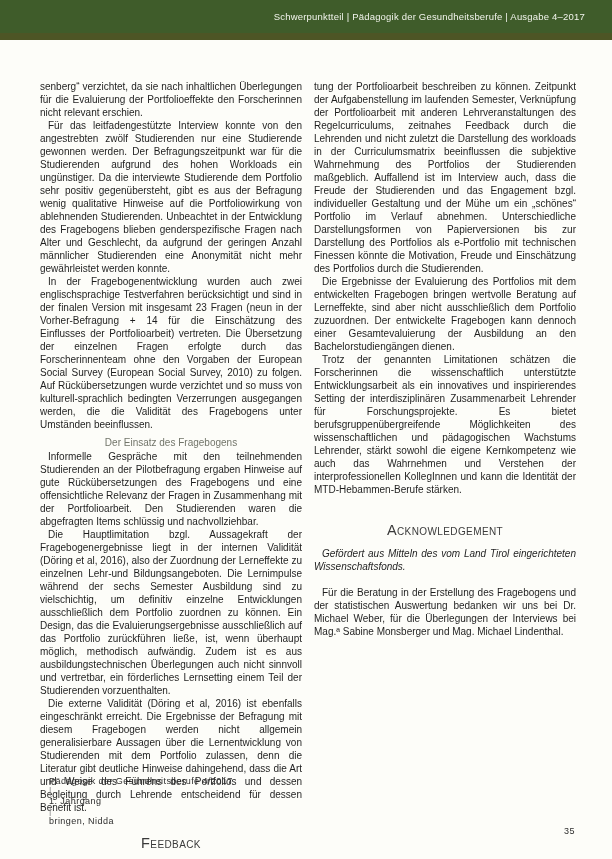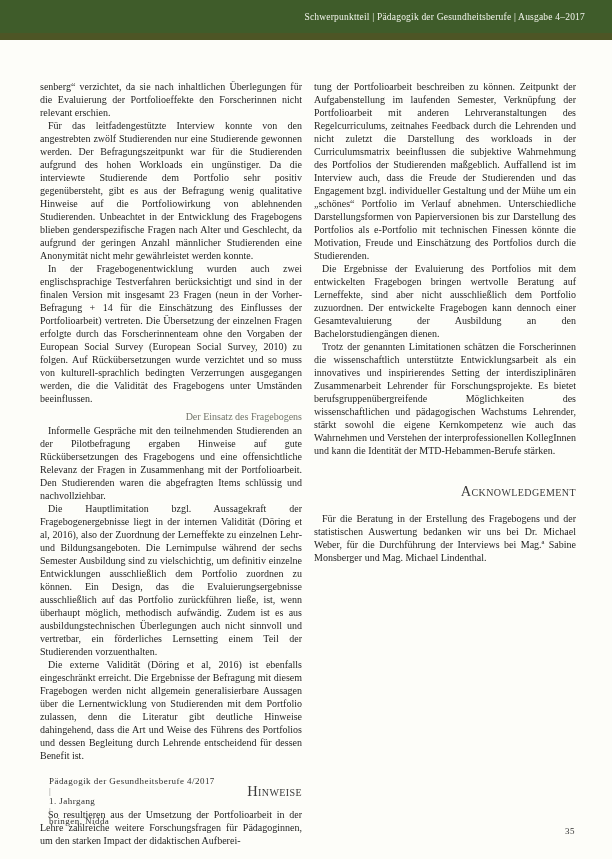--- a/index.html
+++ b/index.html
@@ -1,19 +1,19 @@
 <!DOCTYPE html>
 <html><head>
 <meta charset="utf-8">
 <style>
   html,body { margin:0; padding:0; background:#ffffff; }
   .page {
     position:relative; width:612px; height:859px; overflow:hidden;
     background:#fdfdf9;
-    font-family:Liberation Serif, serif;
+    font-family:Liberation Sans, sans-serif;
     -webkit-font-smoothing:antialiased;
   }
   .topbar {
     position:absolute; top:0; left:0; width:612px; height:33px;
     background:#3f5c2a;
   }
   .topbar-strip {
     position:absolute; top:33px; left:0; width:612px; height:7px;
     background:#4d5525;
   }
@@ -28,26 +28,26 @@
   }
   .col {
     width:262px; font-size:10px; line-height:13px; text-align:justify;
     color:#1e1e1e;
     hyphens:auto; -webkit-hyphens:auto;
   }
   .col p { margin:0; text-indent:8px; }
   .col p.cont { text-indent:0;margin-top:18px; }
   .subhead {
     margin-top:5px; margin-bottom:1px;
-    color:#72756a; font-size:10px; line-height:13px; text-align:right;
+    color:#72756a; font-size:10px; line-height:13px; text-align:center;
   }
   .sec-heading {
     font-variant:small-caps; font-weight:normal;
     font-size:14.5px; letter-spacing:0.4px; color:#3a3a3a;
-    margin:21px 0 9px 0; text-align:right; line-height:16px;
+    margin:21px 0 9px 0; text-align:center; line-height:16px;
   }
   .sec-heading.ack { margin-top:26px; }
   p.italic { font-style:italic; }
   p.gap-above { margin-top:13px; }
   .footer {
     position:absolute; left:40px; right:37px; bottom:23px;
     display:flex; align-items:baseline;
     font-size:9px; letter-spacing:0.45px; color:#2e2e2e;flex-direction:column;
   }
   .footer .sep { color:#8a8a8a; margin:0 9px; }
@@ -66,30 +66,31 @@
   <div class="content">
 
     <div class="col">
       <p class="cont">senberg“ verzichtet, da sie nach inhaltlichen Überlegungen für die Evaluierung der Portfolioeffekte den Forscherinnen nicht relevant erschien.</p>
       <p>Für das leitfadengestützte Interview konnte von den angestrebten zwölf Studierenden nur eine Studierende gewonnen werden. Der Befragungszeitpunkt war für die Studierenden aufgrund des hohen Workloads ein ungünstiger. Da die interviewte Studierende dem Portfolio sehr positiv gegenübersteht, gibt es aus der Befragung wenig qualitative Hinweise auf die Portfoliowirkung von ablehnenden Studierenden. Unbeachtet in der Entwicklung des Fragebogens blieben genderspezifische Fragen nach Alter und Geschlecht, da aufgrund der geringen Anzahl männlicher Studierenden eine Anonymität nicht mehr gewährleistet werden konnte.</p>
       <p>In der Fragebogenentwicklung wurden auch zwei englischsprachige Testverfahren berücksichtigt und sind in der finalen Version mit insgesamt 23 Fragen (neun in der Vorher-Befragung + 14 für die Einschätzung des Einflusses der Portfolioarbeit) vertreten. Die Übersetzung der einzelnen Fragen erfolgte durch das Forscherinnenteam ohne den Vorgaben der European Social Survey (European Social Survey, 2010) zu folgen. Auf Rückübersetzungen wurde verzichtet und so muss von kulturell-sprachlich bedingten Verzerrungen ausgegangen werden, die die Validität des Fragebogens unter Umständen beeinflussen.</p>
       <div class="subhead">Der Einsatz des Fragebogens</div>
       <p>Informelle Gespräche mit den teilnehmenden Studierenden an der Pilotbefragung ergaben Hinweise auf gute Rückübersetzungen des Fragebogens und eine offensichtliche Relevanz der Fragen in Zusammenhang mit der Portfolioarbeit. Den Studierenden waren die abgefragten Items schlüssig und nachvollziehbar.</p>
       <p>Die Hauptlimitation bzgl. Aussagekraft der Fragebogenergebnisse liegt in der internen Validität (Döring et al, 2016), also der Zuordnung der Lerneffekte zu einzelnen Lehr-und Bildungsangeboten. Die Lernimpulse während der sechs Semester Ausbildung sind zu vielschichtig, um definitiv einzelne Entwicklungen ausschließlich dem Portfolio zuordnen zu können. Ein Design, das die Evaluierungsergebnisse ausschließlich auf das Portfolio zurückführen ließe, ist, wenn überhaupt möglich, methodisch aufwändig. Zudem ist es aus ausbildungstechnischen Überlegungen auch nicht sinnvoll und vertretbar, ein förderliches Lernsetting einem Teil der Studierenden vorzuenthalten.</p>
       <p>Die externe Validität (Döring et al, 2016) ist ebenfalls eingeschränkt erreicht. Die Ergebnisse der Befragung mit diesem Fragebogen werden nicht allgemein generalisierbare Aussagen über die Lernentwicklung von Studierenden mit dem Portfolio zulassen, denn die Literatur gibt deutliche Hinweise dahingehend, dass die Art und Weise des Führens des Portfolios und dessen Begleitung durch Lehrende entscheidend für dessen Benefit ist.</p>
-      <h2 class="sec-heading">Hinweise</h2>
+      <h2 class="sec-heading">Feedback</h2>
       <p>So resultieren aus der Umsetzung der Portfolioarbeit in der Lehre zahlreiche weitere Forschungsfragen für Pädagoginnen, um den starken Impact der didaktischen Aufberei-</p>
     </div>
 
     <div class="col">
       <p class="cont">tung der Portfolioarbeit beschreiben zu können. Zeitpunkt der Aufgabenstellung im laufenden Semester, Verknüpfung der Portfolioarbeit mit anderen Lehrveranstaltungen des Regelcurriculums, zeitnahes Feedback durch die Lehrenden und nicht zuletzt die Darstellung des workloads in der Curriculumsmatrix beeinflussen die subjektive Wahrnehmung des Portfolios der Studierenden maßgeblich. Auffallend ist im Interview auch, dass die Freude der Studierenden und das Engagement bzgl. individueller Gestaltung und der Mühe um ein „schönes“ Portfolio im Verlauf abnehmen. Unterschiedliche Darstellungsformen von Papierversionen bis zur Darstellung des Portfolios als e-Portfolio mit technischen Finessen könnte die Motivation, Freude und Einschätzung des Portfolios durch die Studierenden.</p>
       <p>Die Ergebnisse der Evaluierung des Portfolios mit dem entwickelten Fragebogen bringen wertvolle Beratung auf Lerneffekte, sind aber nicht ausschließlich dem Portfolio zuzuordnen. Der entwickelte Fragebogen kann dennoch einer Gesamtevaluierung der Ausbildung an den Bachelorstudiengängen dienen.</p>
       <p>Trotz der genannten Limitationen schätzen die Forscherinnen die wissenschaftlich unterstützte Entwicklungsarbeit als ein innovatives und inspirierendes Setting der interdisziplinären Zusammenarbeit Lehrender für Forschungsprojekte. Es bietet berufsgruppenübergreifende Möglichkeiten des wissenschaftlichen und pädagogischen Wachstums Lehrender, stärkt sowohl die eigene Kernkompetenz wie auch das Wahrnehmen und Verstehen der interprofessionellen KollegInnen und kann die Identität der MTD-Hebammen-Berufe stärken.</p>
       <h2 class="sec-heading ack">Acknowledgement</h2>
-      <p class="gap-above">Für die Beratung in der Erstellung des Fragebogens und der statistischen Auswertung bedanken wir uns bei Dr. Michael Weber, für die Durchführung der Interviews bei Mag.ª Sabine Monsberger und Mag. Michael Lindenthal.</p>
+      <p class="italic">Gefördert aus Mitteln des vom Land Tirol eingerichteten Wissenschaftsfonds.</p>
+      <p class="gap-above">Für die Beratung in der Erstellung des Fragebogens und der statistischen Auswertung bedanken wir uns bei Dr. Michael Weber, für die Überlegungen der Interviews bei Mag.ª Sabine Monsberger und Mag. Michael Lindenthal.</p>
     </div>
 
   </div>
 
   <div class="footer">
     <span>Pädagogik der Gesundheitsberufe 4/2017</span>
     <span class="sep">|</span>
     <span>1. Jahrgang</span>
     <span class="sep">|</span>
     <span>bringen, Nidda</span>

